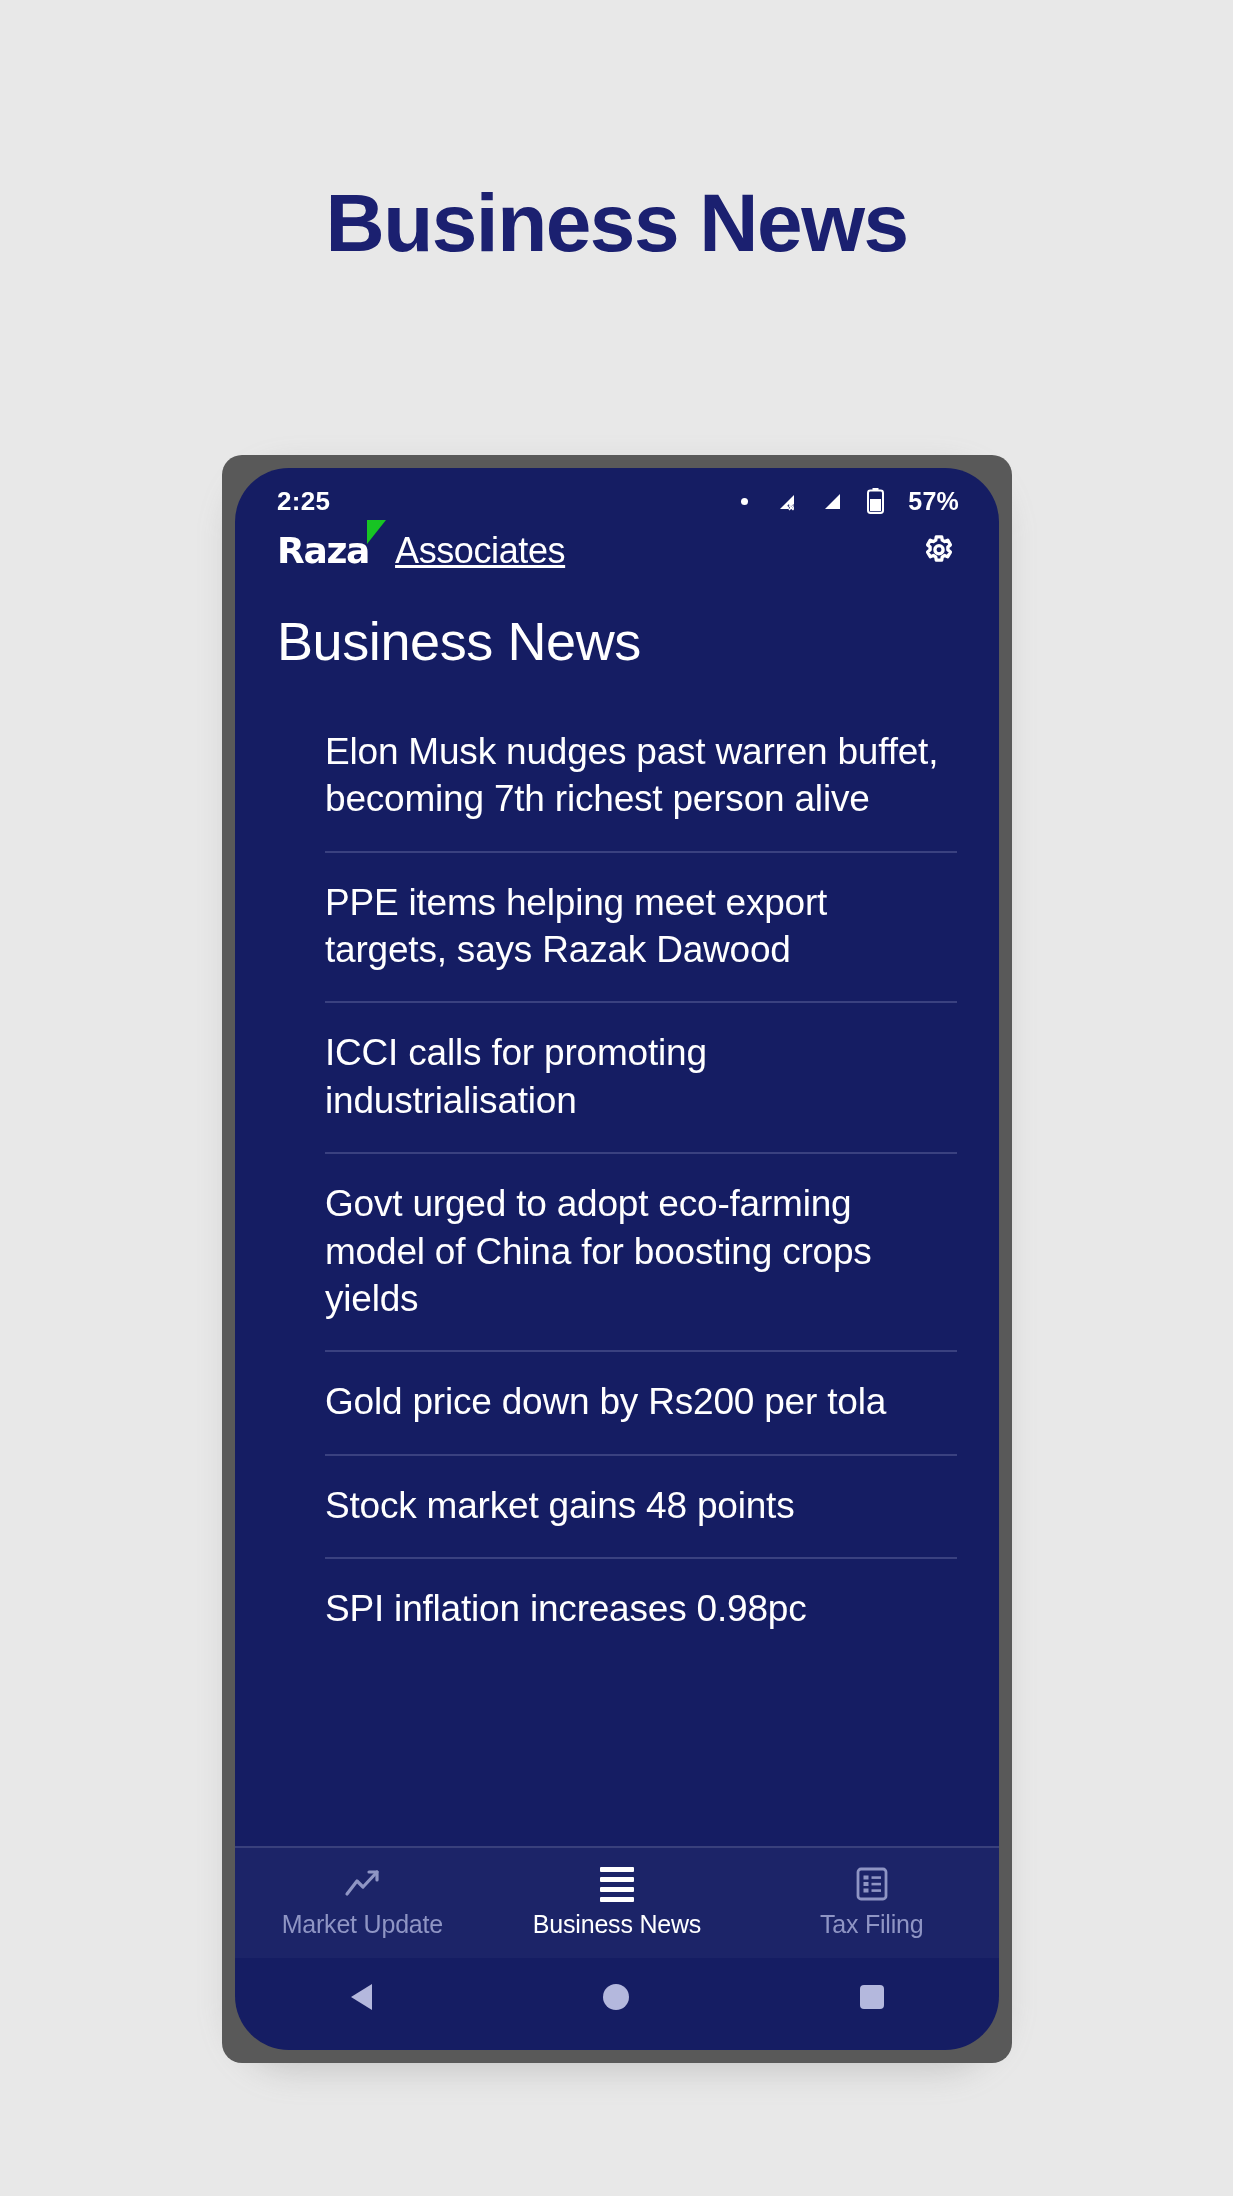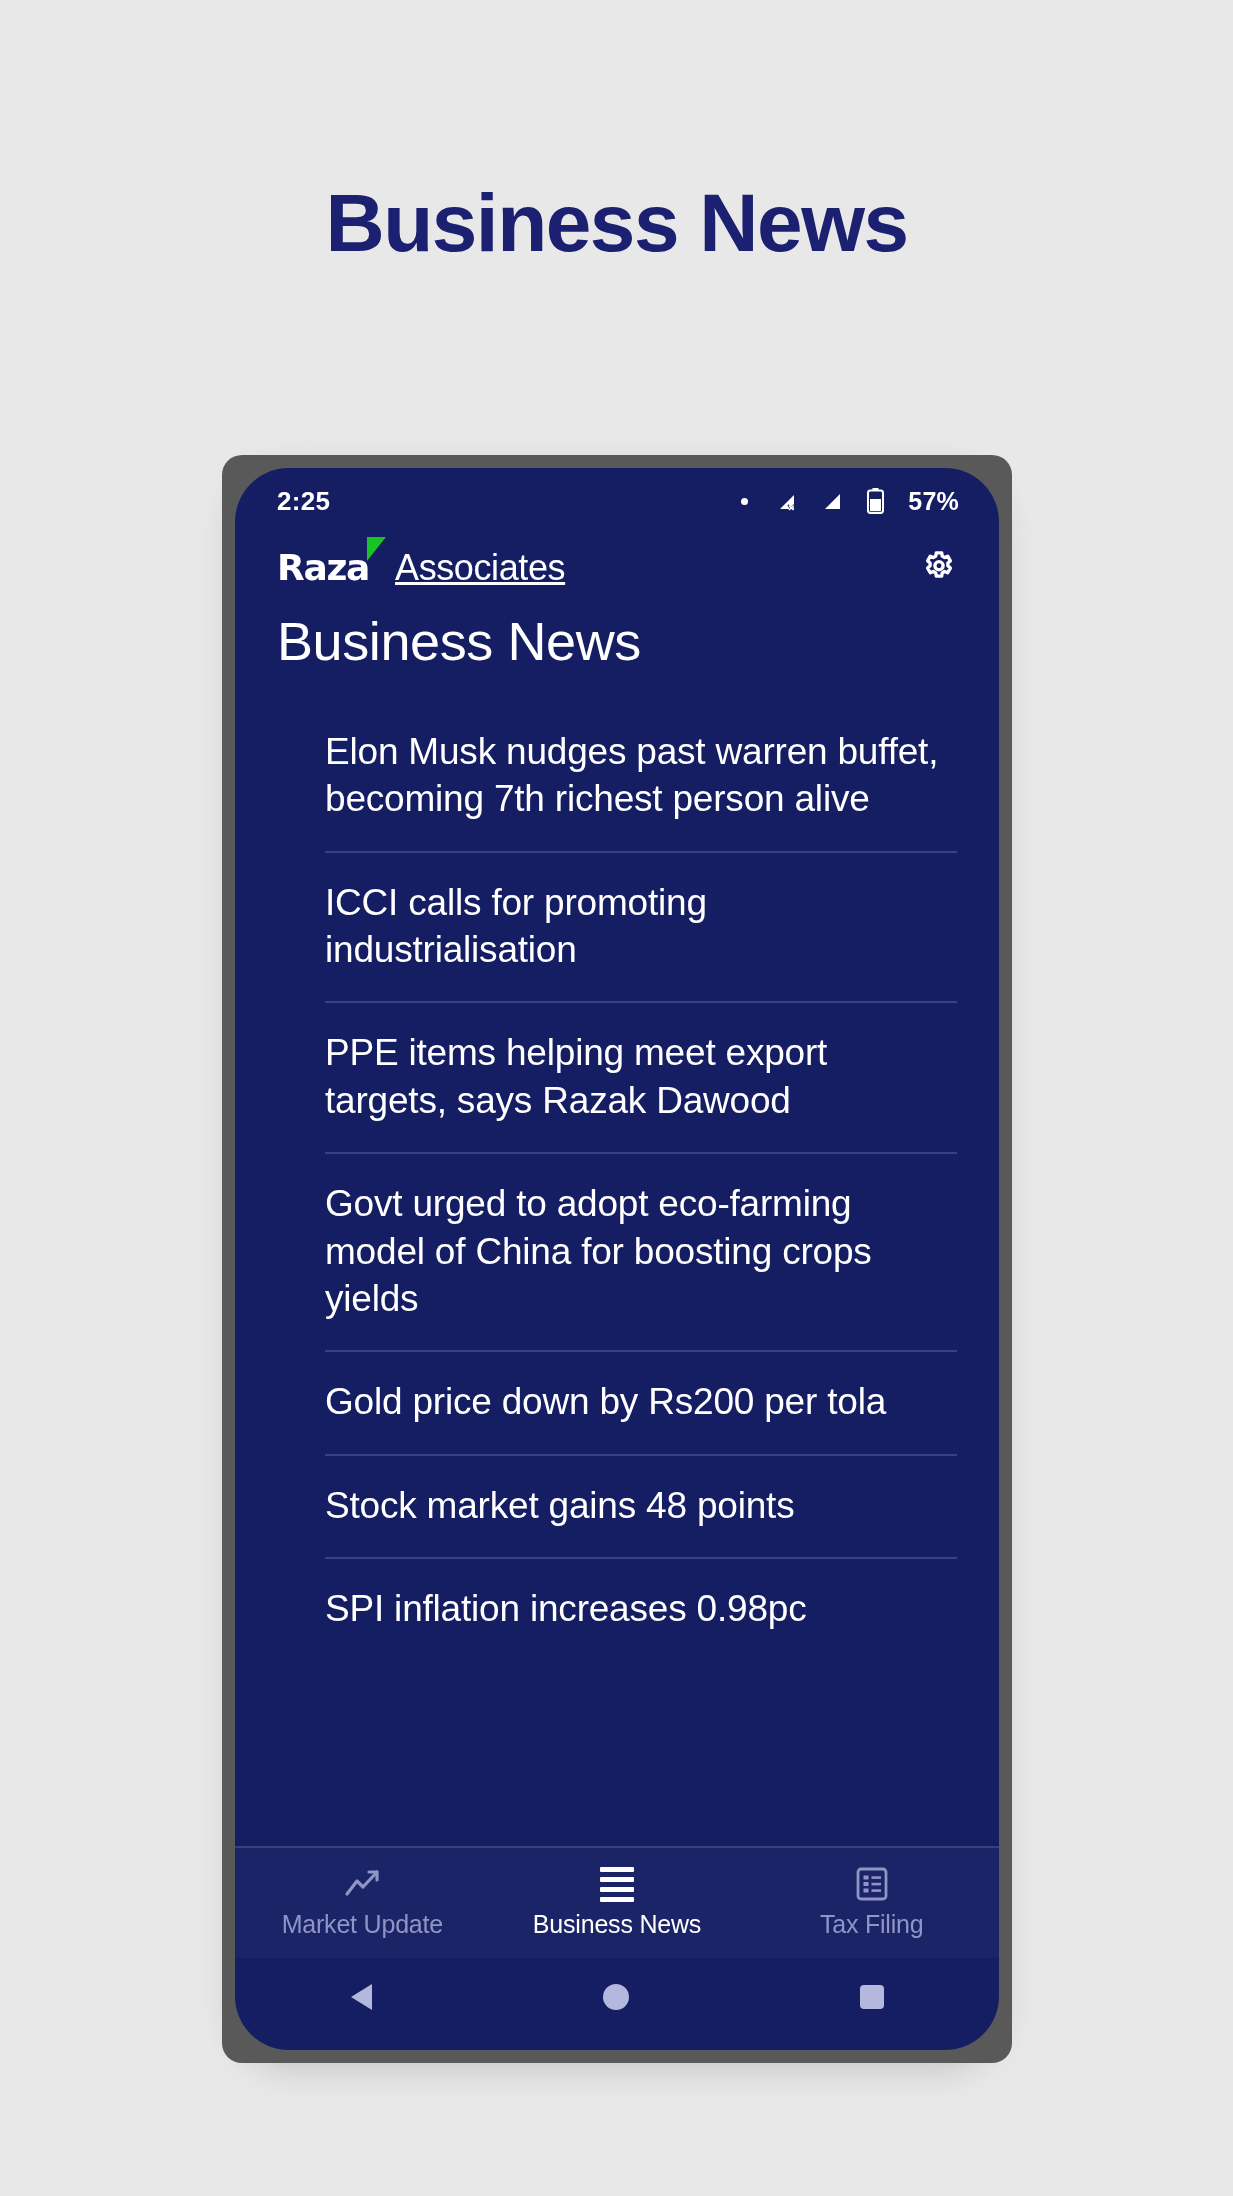--- a/index.html
+++ b/index.html
@@ -95,21 +95,20 @@
     font-size: 25px;
     font-weight: 700;
     margin-left: 3px;
     letter-spacing: 0.2px;
   }
 
   
   .appbar {
     flex: 0 0 76px;
     display: flex;
-    align-items: center;
     justify-content: space-between;
     padding: 0 38px 0 42px;
     box-sizing: border-box;
   }
   .brand {
     display: flex;
     align-items: baseline;
     position: relative;
   }
   .brand-mark {
@@ -292,22 +291,22 @@
           <path fill="none" stroke="#ffffff" stroke-width="2.1" stroke-linejoin="round" d="M10.3 2.4h3.4l.35 2.1 1.5.87 1.95-.82 1.7 2.95-1.6 1.4v1.75l1.6 1.4-1.7 2.95-1.95-.82-1.5.87-.35 2.1h-3.4l-.35-2.1-1.5-.87-1.95.82-1.7-2.95 1.6-1.4V8.9l-1.6-1.4 1.7-2.95 1.95.82 1.5-.87z"></path>
           <circle cx="12" cy="10.6" r="2.6" fill="none" stroke="#ffffff" stroke-width="2.1"></circle>
         </svg>
       </div>
     </div>
 
     <div class="app-title">Business News</div>
 
     <div class="news-list">
       <div class="news-item">Elon Musk nudges past warren buffet, becoming 7th richest person alive</div>
+      <div class="news-item">PPE items helping meet export targets, says Razak Dawood</div>
       <div class="news-item">ICCI calls for promoting industrialisation</div>
-      <div class="news-item">PPE items helping meet export targets, says Razak Dawood</div>
       <div class="news-item">Govt urged to adopt eco-farming model of China for boosting crops yields</div>
       <div class="news-item">Gold price down by Rs200 per tola</div>
       <div class="news-item">Stock market gains 48 points</div>
       <div class="news-item">SPI inflation increases 0.98pc</div>
     </div>
 
     <div class="tabbar">
 
       <div class="tab inactive">
         <div class="tab-icon">

